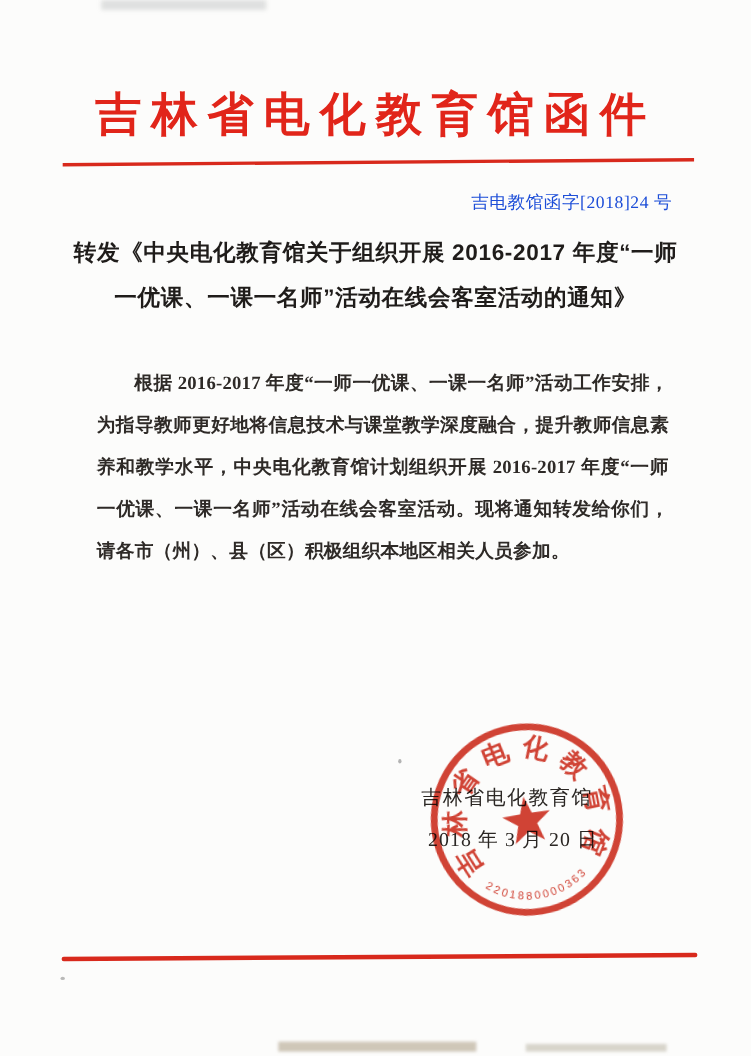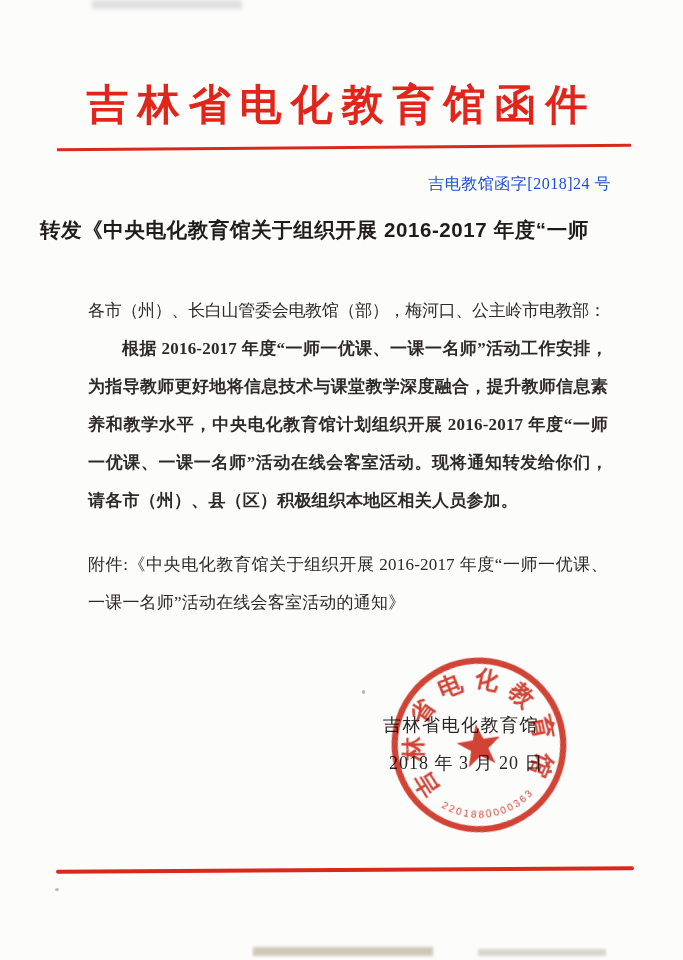--- a/index.html
+++ b/index.html
@@ -45,20 +45,21 @@
     top: 174px; right: 72px;
     font-size: 16px;
     letter-spacing: 0.5px;
     color: #1d4ed8;
   }
 
   
   .subject {
     position: absolute;
     top: 209px; left: 40px; right: 40px;
+    text-align: center;
     font-family: "Liberation Sans", "DejaVu Sans", sans-serif;
     font-weight: bold;
     font-size: 20.5px;
     line-height: 41px;
     letter-spacing: 0.6px;
     color: #1f1c1a;
   }
 
   
   .bodyblock { position: absolute; left: 88px; width: 520px; font-size: 17px; line-height: 38px; color: #2e2a27; }
@@ -121,27 +122,26 @@
   <div class="smudge smudge-top"></div>
 
   <h1 class="letterhead">吉林省电化教育馆函件</h1>
 
   <div class="rule-top"></div>
 
   <div class="refno">吉电教馆函字[2018]24 号</div>
 
   <div class="subject">
     <span>转发《中央电化教育馆关于组织开展 2016-2017 年度“一师</span><br>
+    <span>一优课、一课一名师”活动在线会客室活动的通知》</span>
   </div>
 
-  <p class="bodyblock salutation">各市（州）、长白山管委会电教馆（部），梅河口、公主岭市电教部：</p>
 
   <p class="bodyblock para">根据 2016-2017 年度“一师一优课、一课一名师”活动工作安排，为指导教师更好地将信息技术与课堂教学深度融合，提升教师信息素养和教学水平，中央电化教育馆计划组织开展 2016-2017 年度“一师一优课、一课一名师”活动在线会客室活动。现将通知转发给你们，请各市（州）、县（区）积极组织本地区相关人员参加。</p>
 
-  <p class="bodyblock attachment">附件:《中央电化教育馆关于组织开展 2016-2017 年度“一师一优课、一课一名师”活动在线会客室活动的通知》</p>
 
   <div class="sig-org">吉林省电化教育馆</div>
 
   <div class="sig-date">2018 年 3 月 20 日</div>
 
   <div class="seal">
     <svg viewBox="0 0 190 190" xmlns="http://www.w3.org/2000/svg">
       <defs>
         <path id="sealArcTop" d="M 95,155 A 60,60 0 1 1 95,35 A 60,60 0 1 1 95,155" fill="none"></path>
         <path id="sealArcBottom" d="M 46.1,153.2 A 76,76 0 0 0 143.9,153.2" fill="none"></path>

